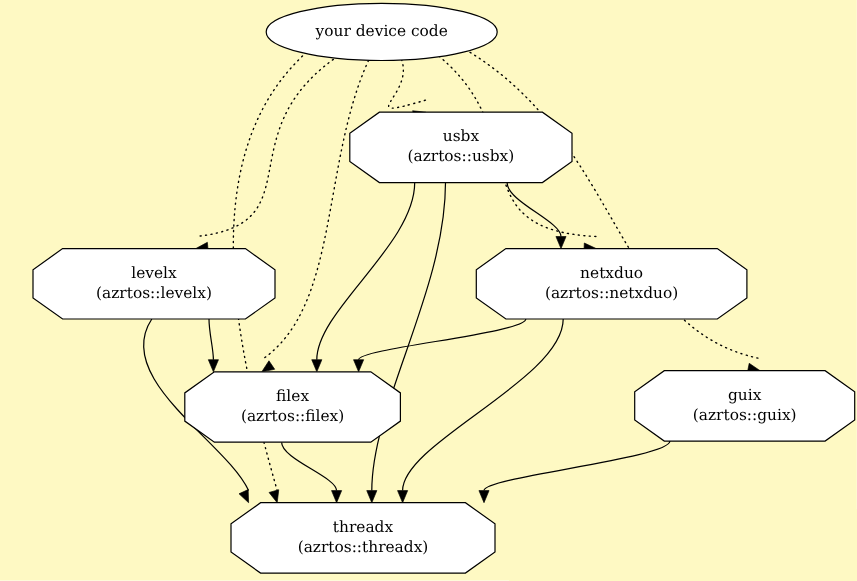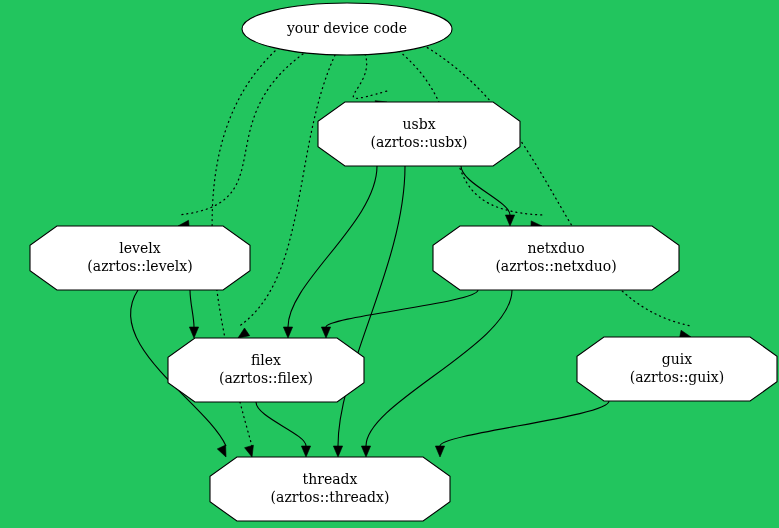--- a/index.html
+++ b/index.html
@@ -4,21 +4,21 @@
 <style>
   html, body {
     margin: 0;
     padding: 0;
     background: #ffffff;
   }
   #canvas {
     position: relative;
     width: 779px;
     height: 528px;
-    background: #22c55e;
+    background: #fef9c3;
     overflow: hidden;
   }
   svg#graph {
     display: block;
     width: 779px;
     height: 528px;
   }
   .node-shape {
     fill: #ffffff;
     stroke: #000000;

